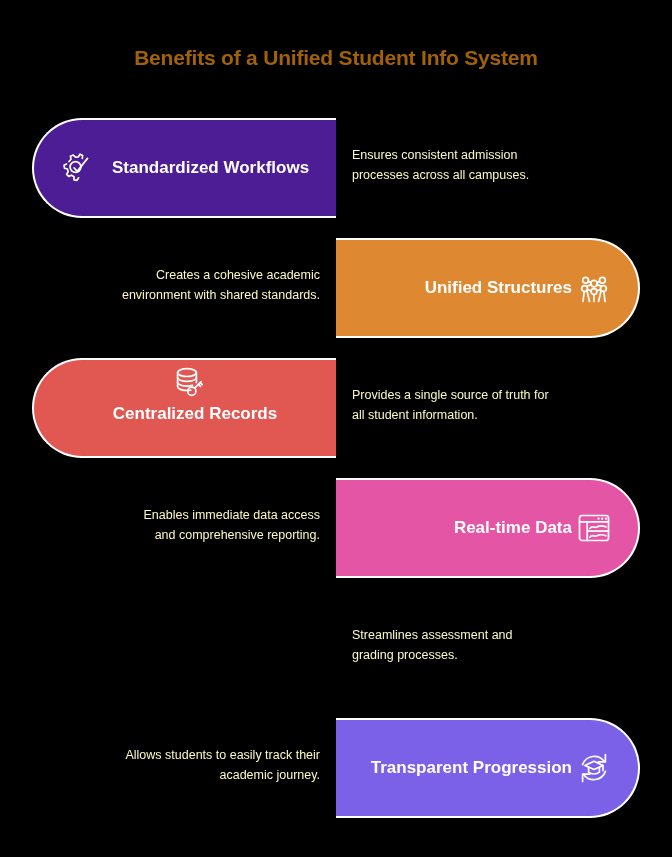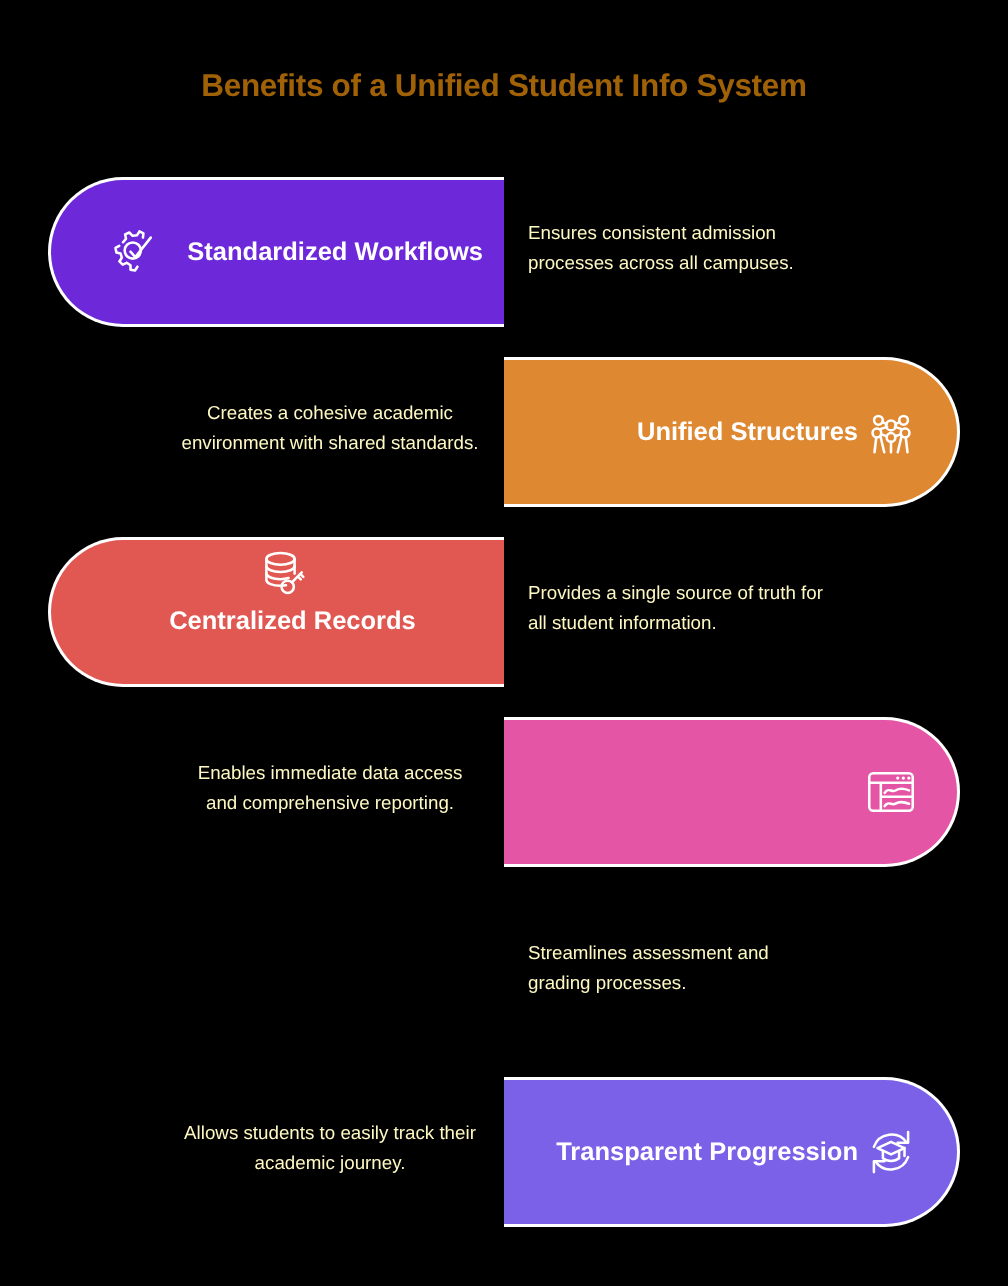--- a/index.html
+++ b/index.html
@@ -96,31 +96,31 @@
     font-size: 12.5px;
     line-height: 1.62;
     width: 200px;
   }
   .row.left .desc {
     left: 352px;
     text-align: left;
   }
   .row.right .desc {
     left: 120px;
-    text-align: center;
+    text-align: right;
   }
 </style>
 </head>
 <body>
 
 <div id="page-title">Benefits of a Unified Student Info System</div>
 
 <div id="rows">
     <div class="row left">
-      <div class="pill" style="background: #6d28d9; justify-content: flex-end;">
+      <div class="pill" style="background: #4c1d95;">
         <span class="pill-icon">
           <svg viewBox="0 0 44 44">
       <path fill="none" stroke="#ffffff" stroke-width="1.7" stroke-linecap="round" stroke-linejoin="round" d="M13 15.5 L15 13.2 L14.4 10.2 L17.2 9 L19.4 11.2 L22.4 10.8 L24 8.2
                     M24 8.2 L26.6 9.6 L26.3 12.4
                     M10.5 17.9 L8 19.3 L8.6 22.3 L11.4 23
                     M11.4 23 L12.2 25.8 L10.6 28.3 L12.8 30.4 L15.5 29.2
                     M15.5 29.2 L18 30.8 L18 33.8 L21 34.3 L22.6 31.8"></path>
       <circle fill="none" stroke="#ffffff" stroke-width="1.7" stroke-linecap="round" stroke-linejoin="round" cx="19.5" cy="21" r="5.4"></circle>
       <path fill="none" stroke="#ffffff" stroke-width="1.7" stroke-linecap="round" stroke-linejoin="round" d="M18 21.8 L21.2 25.4 L31.5 12.4"></path>
     </svg>
@@ -162,20 +162,21 @@
       <circle fill="none" stroke="#ffffff" stroke-width="1.7" stroke-linecap="round" stroke-linejoin="round" cx="24.8" cy="31.2" r="4.1"></circle>
       <path fill="none" stroke="#ffffff" stroke-width="1.7" stroke-linecap="round" stroke-linejoin="round" d="M27.6 28.2 L34.2 21.6 M31.5 24.3 L33.5 26.3 M33.2 22.6 L35.2 24.6"></path>
     </svg>
         </span>
         <span class="pill-label">Centralized Records</span>
       </div>
       <div class="desc">Provides a single source of truth for all student information.</div>
     </div>
     <div class="row right">
       <div class="pill" style="background: rgb(229, 85, 165);">
+        <span class="pill-label">Real-time Data</span>
         <span class="pill-icon">
           <svg viewBox="0 0 44 44">
       <rect fill="none" stroke="#ffffff" stroke-width="1.7" stroke-linecap="round" stroke-linejoin="round" x="7.5" y="9.5" width="29" height="25" rx="2.6"></rect>
       <path fill="none" stroke="#ffffff" stroke-width="1.7" stroke-linecap="round" stroke-linejoin="round" d="M7.5 15.8 H36.5 M15.2 15.8 V34.5 M15.2 25.2 H36.5"></path>
       <circle fill="#ffffff" cx="26.5" cy="12.7" r="1.1"></circle>
       <circle fill="#ffffff" cx="30.2" cy="12.7" r="1.1"></circle>
       <circle fill="#ffffff" cx="33.9" cy="12.7" r="1.1"></circle>
       <path fill="none" stroke="#ffffff" stroke-width="1.7" stroke-linecap="round" stroke-linejoin="round" d="M17.8 22.6 C20.3 18.4 22.3 22.6 25 21 C27.6 19.4 30.6 19.6 34 20.9"></path>
       <path fill="none" stroke="#ffffff" stroke-width="1.7" stroke-linecap="round" stroke-linejoin="round" d="M17.8 31.4 C20.3 27.4 22.3 31.4 25 29.8 C27.6 28.2 30.6 28.5 34 29.8"></path>
     </svg>

